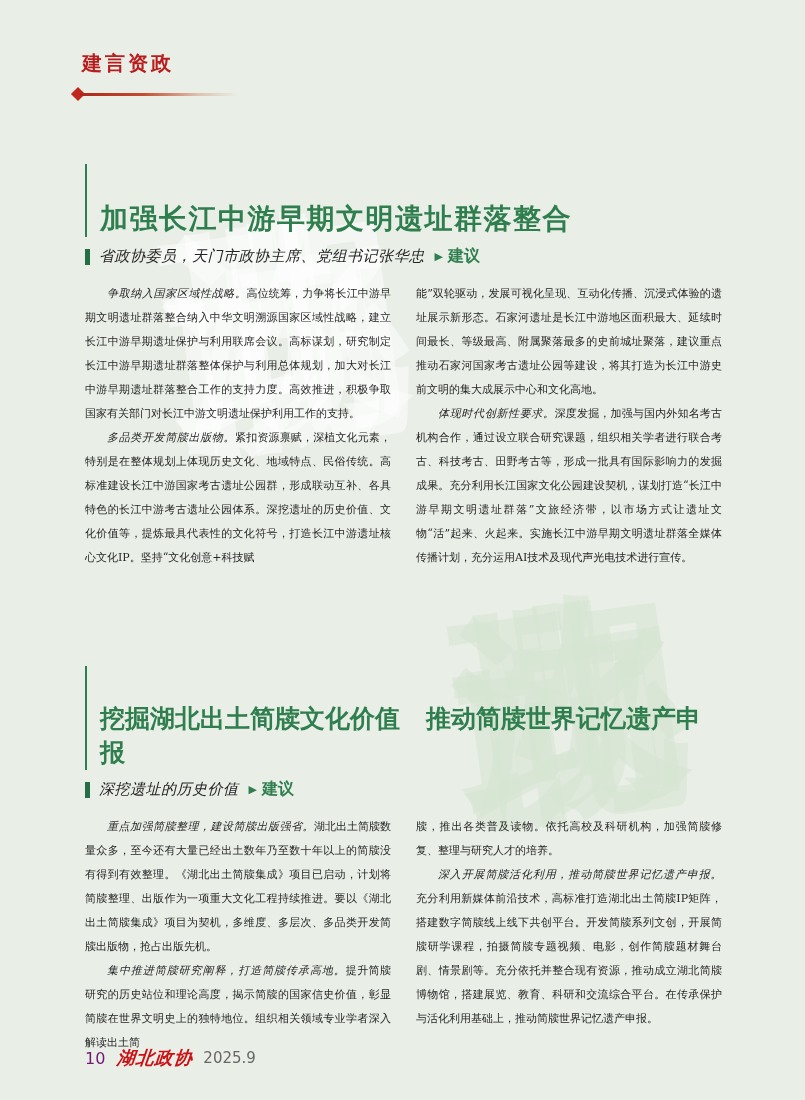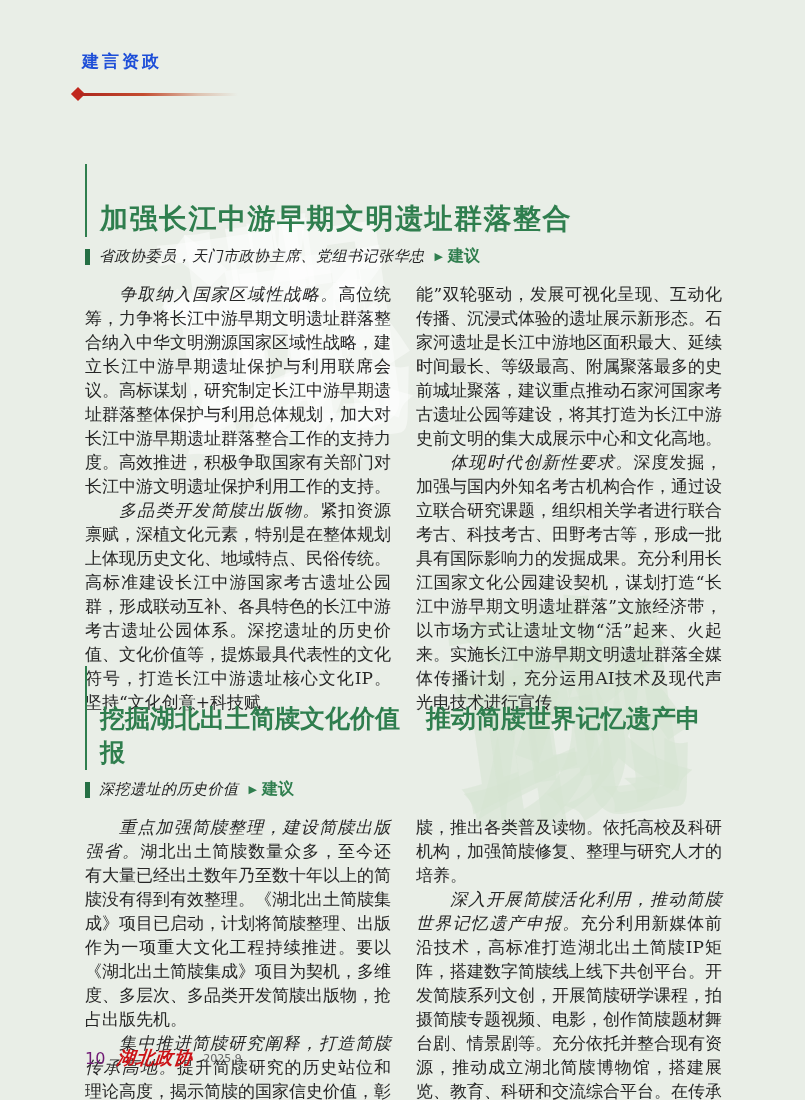--- a/index.html
+++ b/index.html
@@ -13,21 +13,21 @@
     position:absolute; writing-mode:vertical-rl; font-weight:bold;
     pointer-events:none; user-select:none; line-height:1;
   }
   .wm1 { left:130px; top:30px; font-size:235px; color:rgba(255,255,255,0.45); transform:rotate(-8deg); }
   .wm2 { left:420px; top:420px; font-size:225px; color:rgba(214,228,210,0.55); transform:rotate(-8deg); }
 
   
   .header { position:absolute; left:82px; top:50px; }
   .section-label {
     font-family:Liberation Mono, monospace;
-    font-weight:bold; font-size:17px; color:#1d4ed8; letter-spacing:3px;
+    font-weight:bold; font-size:20px; color:#b91c1c; letter-spacing:3px;
   }
   .accent-row { position:absolute; left:72px; top:89px; width:200px; height:12px; }
   .diamond { position:absolute; left:1px; top:0; width:10px; height:10px; background:#c1271d; transform:rotate(45deg); }
   .accent-line {
     position:absolute; left:8px; top:3.5px; width:158px; height:3px;
     background:linear-gradient(90deg,#ad261d 0%,#c44c30 40%,rgba(201,112,74,0.35) 75%,rgba(201,112,74,0) 100%);
   }
 
   
   .article { position:absolute; left:85px; width:636px; }
@@ -48,39 +48,39 @@
   .byline-text { font-size:15px; font-style:italic; color:#232323; letter-spacing:0.5px; }
   .tag-arrow { color:#2f7e4e; font-size:11px; margin:0 5px 0 10px; font-style:normal; }
   .tag-label {
     color:#2f7e4e; font-weight:bold; font-size:16px;
     font-family:"DejaVu Sans","Liberation Sans",sans-serif;
   }
 
   .columns { display:flex; gap:25px; margin-top:15px; }
   .col { width:306px; flex:none; }
   p.body-p {
-    margin:0; font-size:17px; line-height:24px; text-align:justify;
+    margin:0; font-size:11px; line-height:24px; text-align:justify;
     color:#262626;
   }
   p.indent { text-indent:2em; }
   .lead { font-style:italic; letter-spacing:0.5px; }
 
   
   .footer { position:absolute; left:85px; top:1046px; display:flex; align-items:center; }
   .page-number {
     font-family:"DejaVu Sans","Liberation Sans",sans-serif;
     font-size:16px; color:#701a75; margin-right:12px;
   }
   .magazine-logo {
     color:#cc1115; font-weight:bold; font-style:italic; font-size:18px;
     letter-spacing:1px; transform:skewX(-6deg); margin-right:10px;
   }
   .issue {
     font-family:"DejaVu Sans","Liberation Sans",sans-serif;
-    font-size:11px; color:#666;
+    font-size:15px; color:#666;
   }
 </style>
 </head>
 <body>
 
 <div class="page">
 
   <div class="wm wm1">湖北政协</div>
   <div class="wm wm2">湖北政协</div>
 

